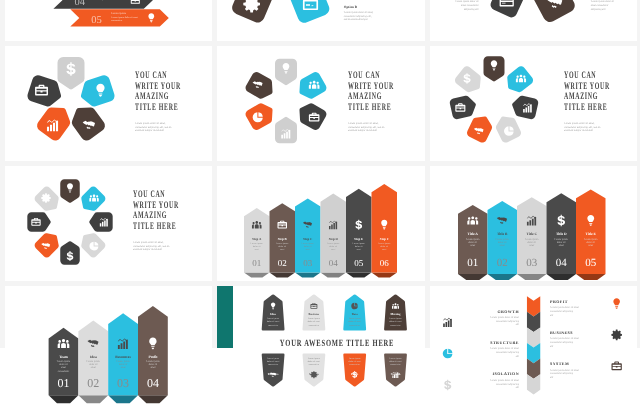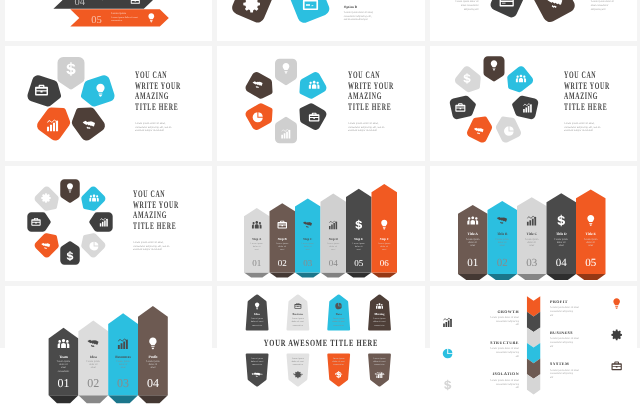--- a/index.html
+++ b/index.html
@@ -559,21 +559,21 @@
             </g>
             <text x="147.9" y="72" fill="#ffffff" font-size="3.6" font-family="&quot;Liberation Serif&quot;, serif" text-anchor="middle" font-weight="bold">Profit</text>
             <text x="147.9" y="76.2" fill="#dedede" font-size="2.5" font-family="&quot;Liberation Serif&quot;, serif" text-anchor="middle" opacity="0.9">Lorem ipsum</text>
             <text x="147.9" y="79.3" fill="#dedede" font-size="2.5" font-family="&quot;Liberation Serif&quot;, serif" text-anchor="middle" opacity="0.9">dolor sit</text>
             <text x="147.9" y="82.4" fill="#dedede" font-size="2.5" font-family="&quot;Liberation Serif&quot;, serif" text-anchor="middle" opacity="0.9">amet</text>
             <text x="147.9" y="101" fill="#ffffff" font-size="12" font-family="&quot;Liberation Serif&quot;, serif" text-anchor="middle">04</text>
           </g>
         </g>
       </svg>
     </div>
-    <div class="cell" style="left: 217px; top: 286px; width: 208px; height: 118px;">
+    <div class="cell" style="left: 233px; top: 286px; width: 208px; height: 118px;">
       <svg width="208" height="118" viewBox="0 0 208 118">
         <g>
           <g>
             <path d="M 30.65 15.96 A 1.70 1.70 0 0 1 31.31 14.73 L 39.13 8.75 A 1.60 1.60 0 0 1 41.07 8.75 L 48.89 14.73 A 1.70 1.70 0 0 1 49.55 15.96 L 51.51 43.21 A 1.20 1.20 0 0 1 50.31 44.50 L 29.89 44.50 A 1.20 1.20 0 0 1 28.69 43.21 Z" fill="#4a4a4a"></path>
             <g transform="translate(35.9,15.799999999999999) scale(0.35000000000000003)">
               <path d="M12 1.8c-3.5 0-6.3 2.75-6.3 6.15 0 2.2 1.15 3.8 2.1 5.05.55.75.95 1.3 1.05 1.95h6.3c.1-.65.5-1.2 1.05-1.95.95-1.25 2.1-2.85 2.1-5.05C18.3 4.55 15.5 1.8 12 1.8zm-2.75 14.8h5.5v1.5h-5.5zm.55 2.6h4.4c-.3 1.6-1.15 2.6-2.2 2.6s-1.9-1-2.2-2.6z" fill="#ffffff"></path>
             </g>
             <text x="40.1" y="29" fill="#ffffff" font-size="2.9" font-family="&quot;Liberation Serif&quot;, serif" text-anchor="middle" font-weight="bold">Idea</text>
             <text x="40.1" y="33.3" fill="#d0d0d0" font-size="2.25" font-family="&quot;Liberation Serif&quot;, serif" text-anchor="middle">Lorem ipsum</text>
             <text x="40.1" y="36.4" fill="#d0d0d0" font-size="2.25" font-family="&quot;Liberation Serif&quot;, serif" text-anchor="middle">dolor sit amet</text>

